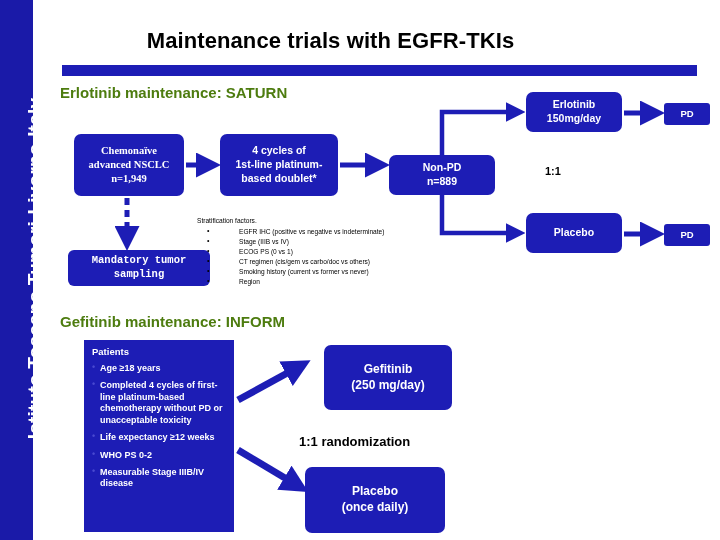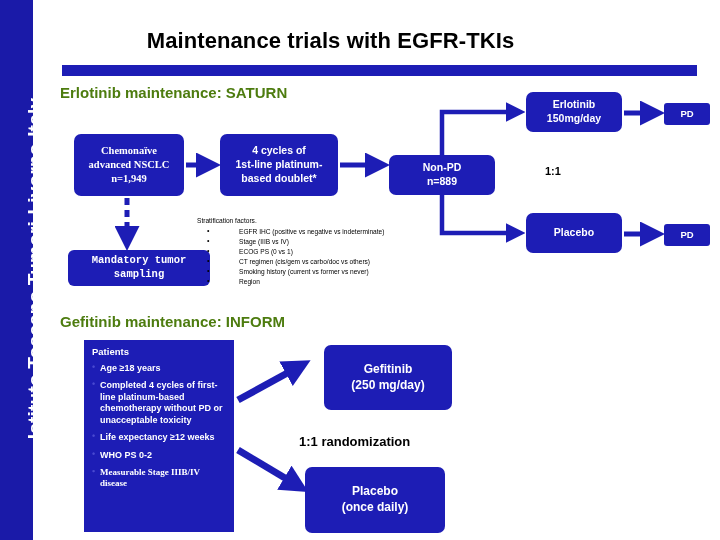--- a/index.html
+++ b/index.html
@@ -119,21 +119,21 @@
   #patients-panel .panel-title{
     font-weight:bold;font-size:9.5px;margin:0 0 5px 0;
   }
   #patients-panel ul{list-style:none;margin:0;padding:0;}
   #patients-panel li{
     position:relative;
     padding-left:8px;
     margin:0 0 6px 0;
     font-weight:bold;
   }
-  #patients-panel li:last-child{margin-bottom:0;font-family:Liberation Serif, serif;}
+  #patients-panel li:last-child{margin-bottom:0;}
   #patients-panel li:before{
     content:"\2022";
     position:absolute;left:0;top:-1px;
     color:#4a4ad0;
     font-size:9px;
   }
 
   
   #box-gefitinib{left:313px;top:345px;width:128px;height:65px;font-size:12px;border-radius:7px;margin-left:11px;}
   #box-placebo-inform{left:305px;top:467px;width:140px;height:66px;font-size:12px;border-radius:7px;}

